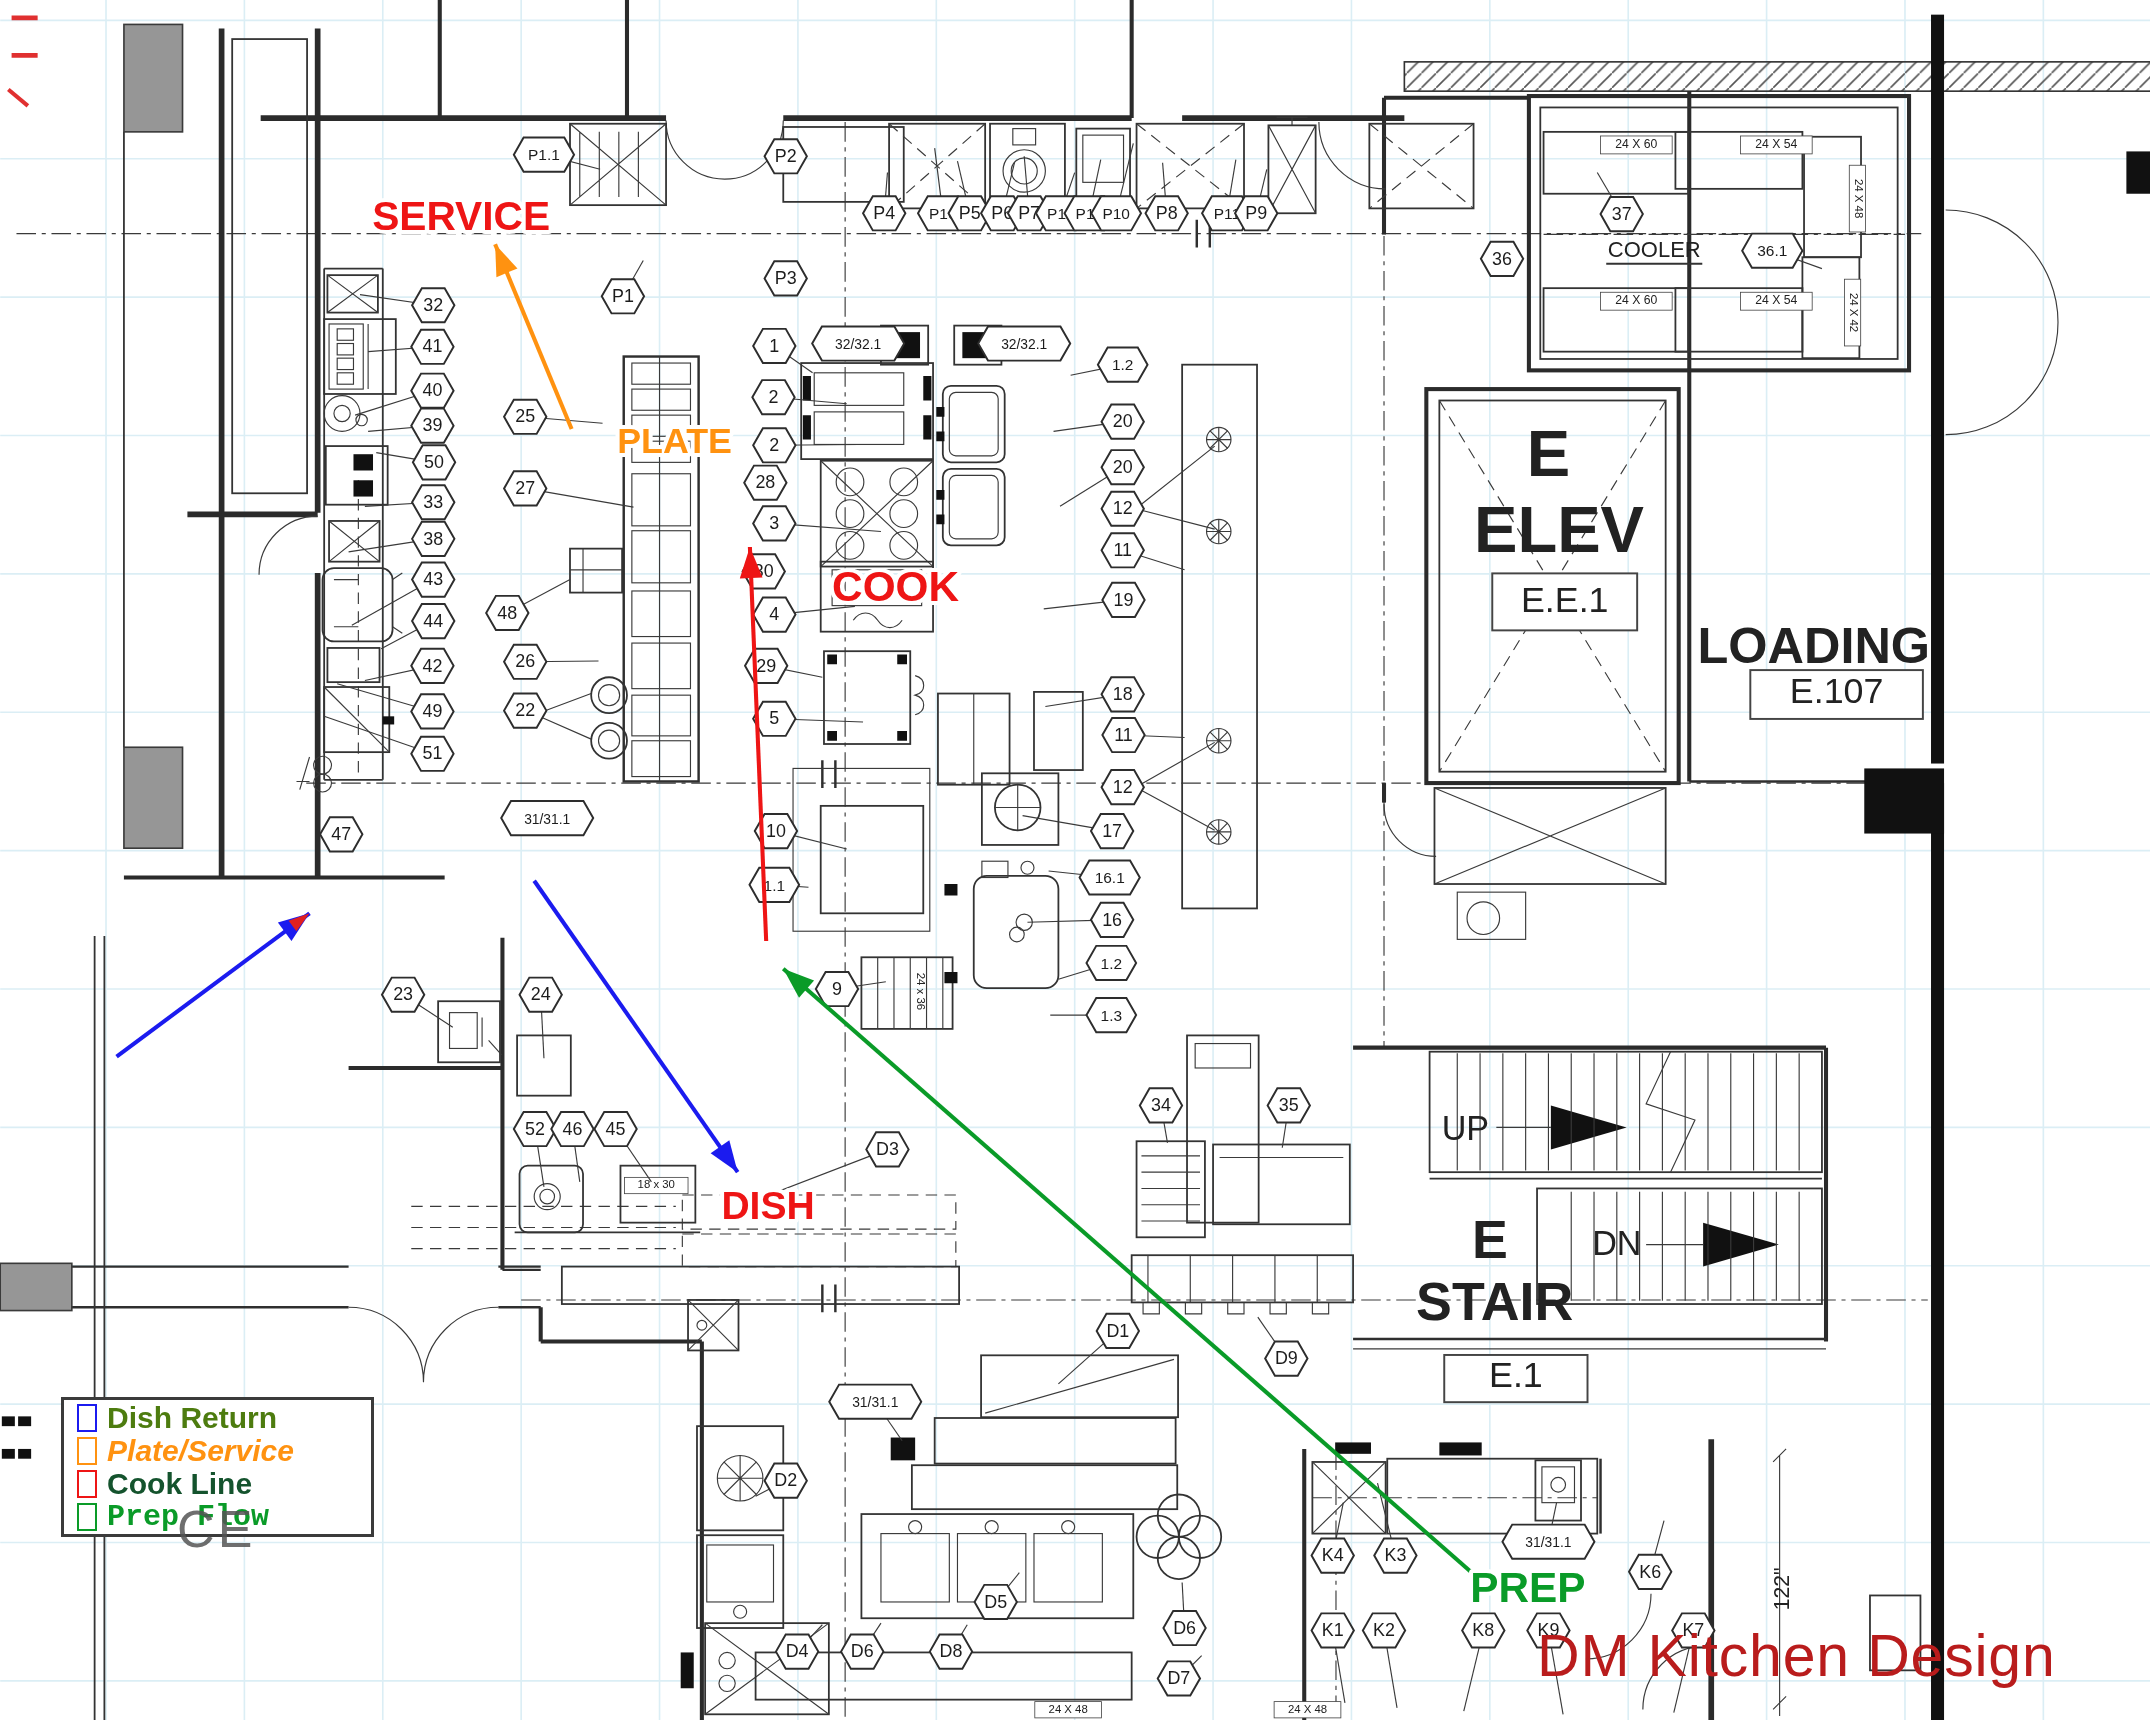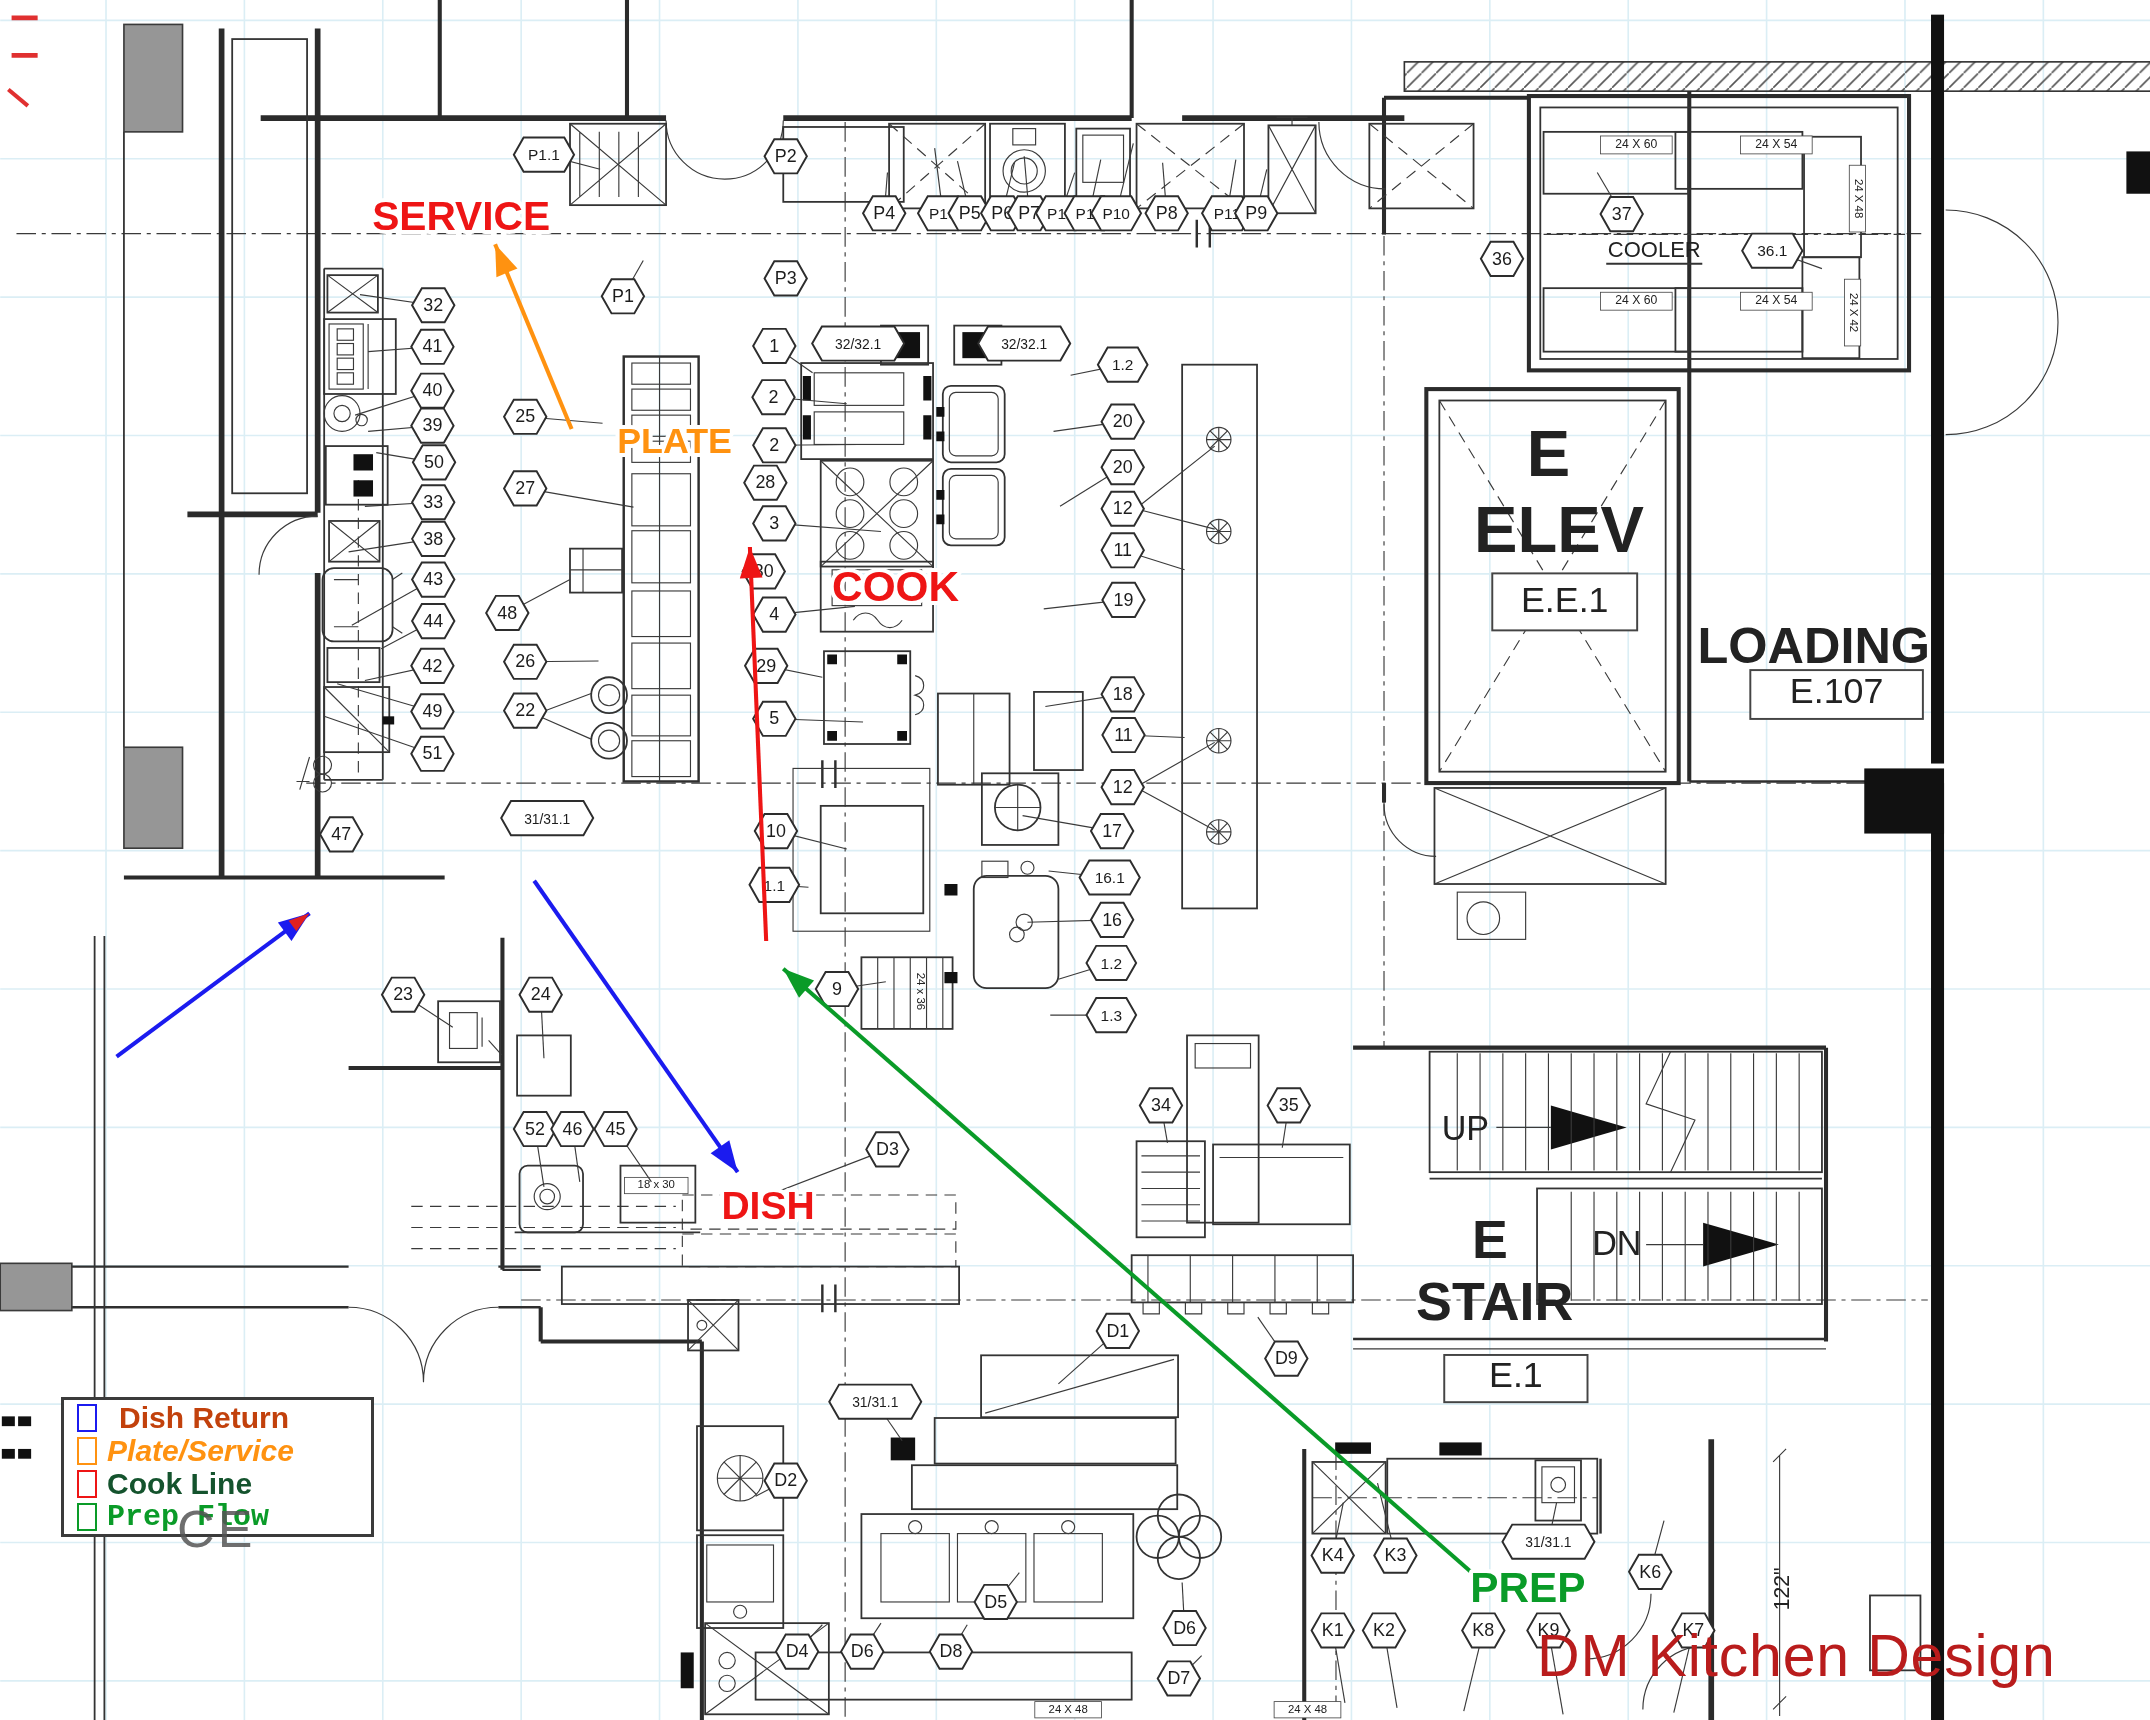--- a/index.html
+++ b/index.html
@@ -948,21 +948,21 @@
         <text x="758" y="557" font-size="44" fill="#ff9210" text-anchor="start" class="flowlab">PLATE</text>
         <text x="1022" y="738" font-size="52" fill="#ee1515" text-anchor="start" class="flowlab">COOK</text>
         <text x="886" y="1498" font-size="48" fill="#ee1515" text-anchor="start" class="flowlab">DISH</text>
         <text x="1806" y="1968" font-size="52" fill="#0a9b28" text-anchor="start" class="flowlab">PREP</text>
       </g>
 </svg>
 
 <div class="legend">
   <div class="lgrow">
     <span class="lgbox" style="border-color: rgb(27, 27, 239);"></span>
-    <span class="lglab" style="color: #c2410c; margin-left: 12px;">Dish Return</span>
+    <span class="lglab" style="color: #4d7c0f;">Dish Return</span>
   </div>
   <div class="lgrow">
     <span class="lgbox" style="border-color: rgb(255, 146, 16);"></span>
     <span class="lglab" style="color: rgb(255, 146, 16); font-style: italic;">Plate/Service</span>
   </div>
   <div class="lgrow">
     <span class="lgbox" style="border-color: rgb(238, 21, 21);"></span>
     <span class="lglab" style="color: #14532d;">Cook Line</span>
   </div>
   <div class="lgrow">

